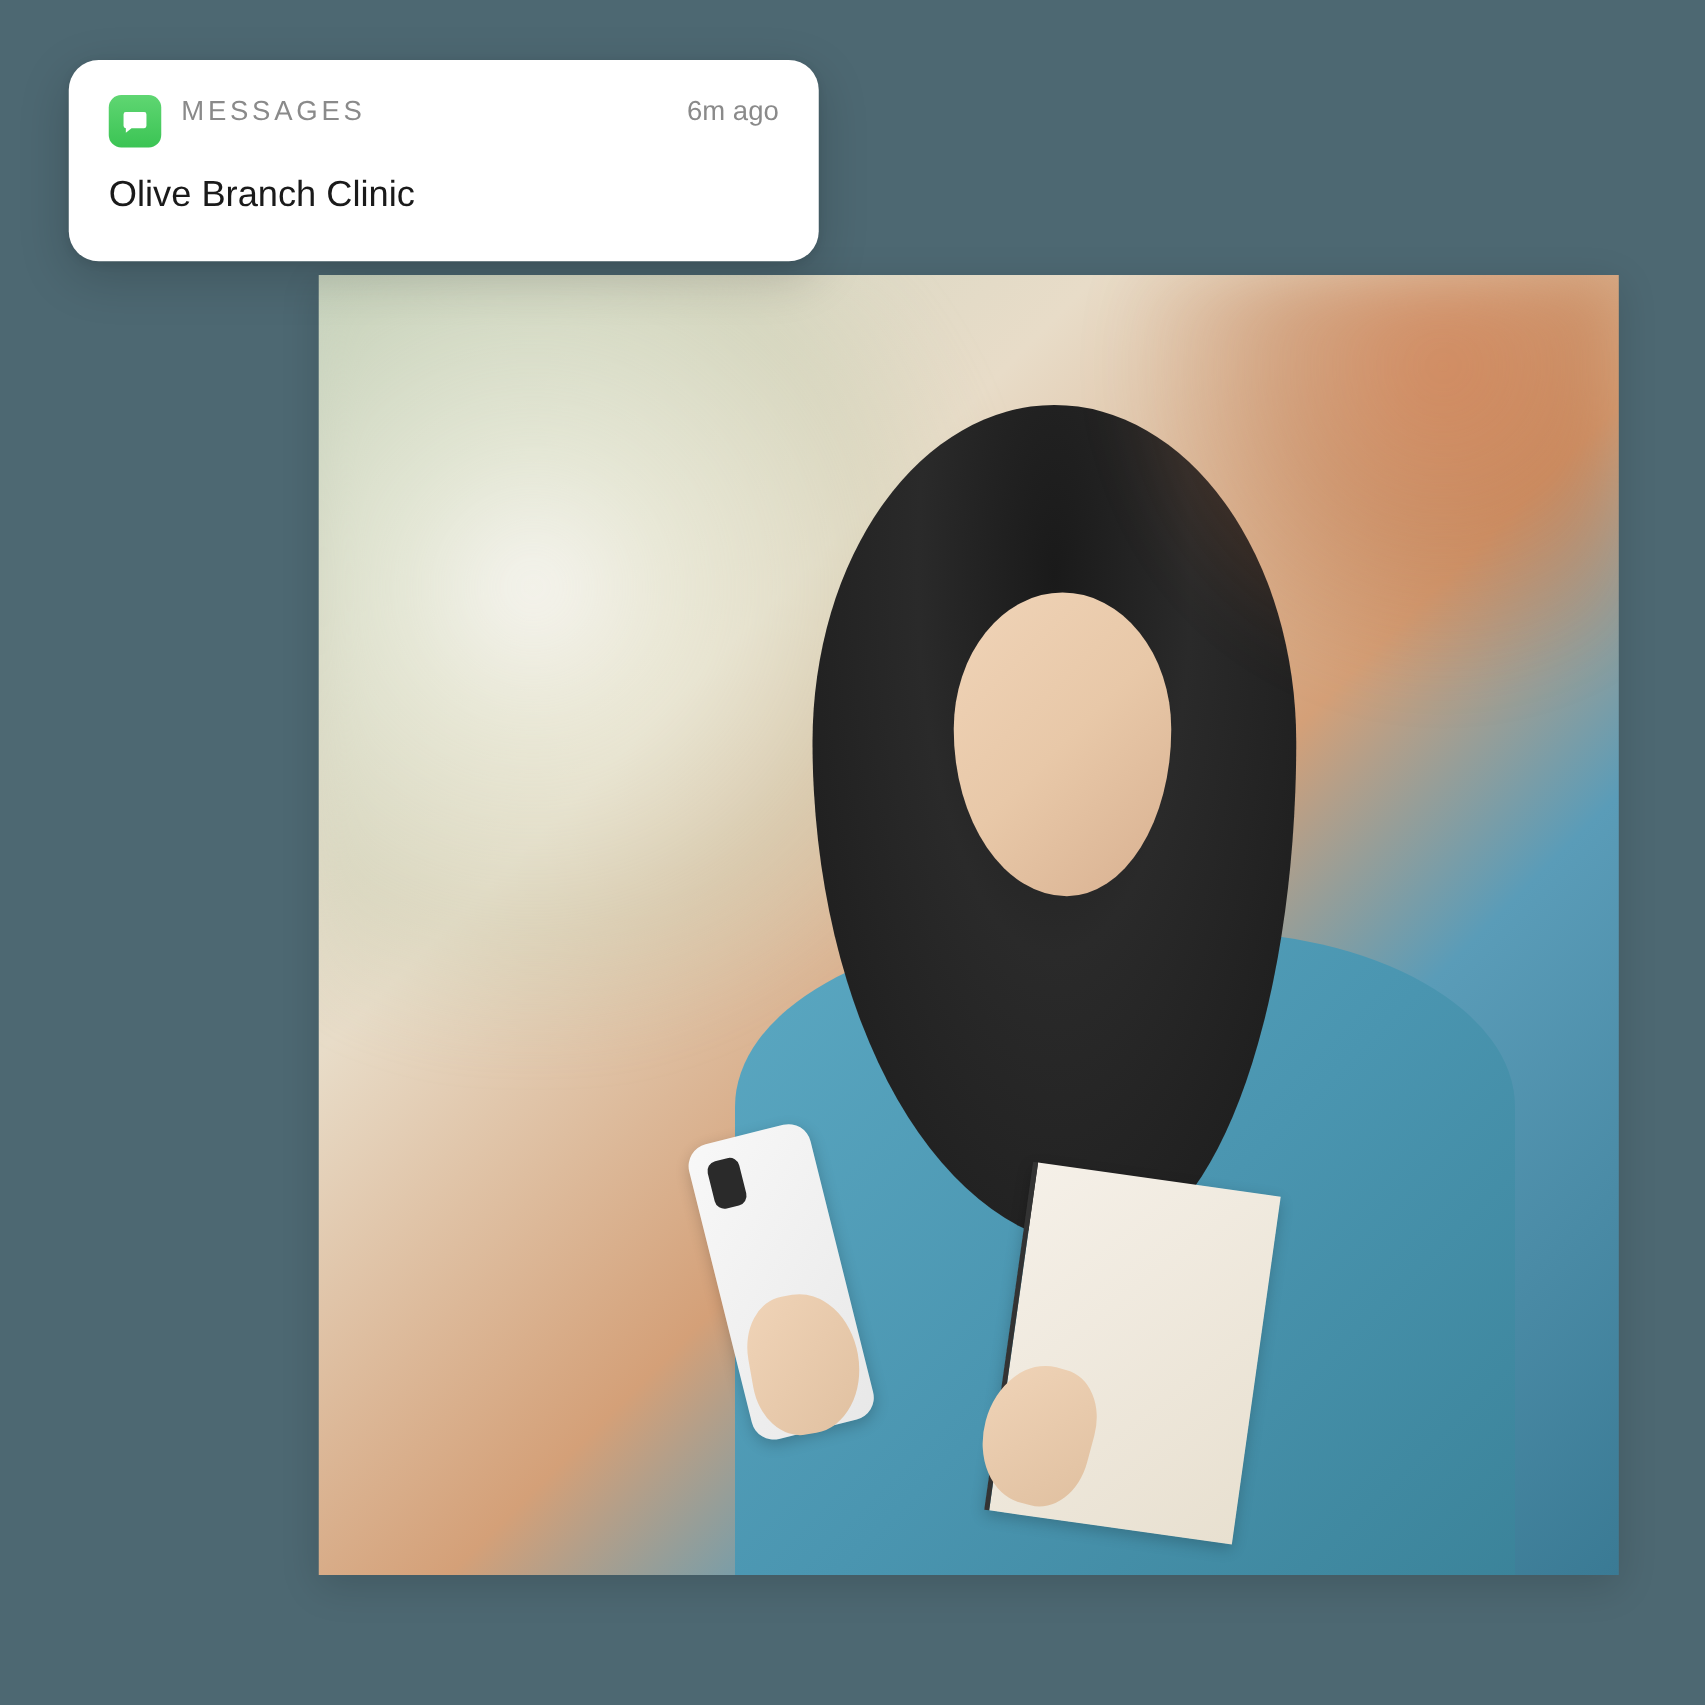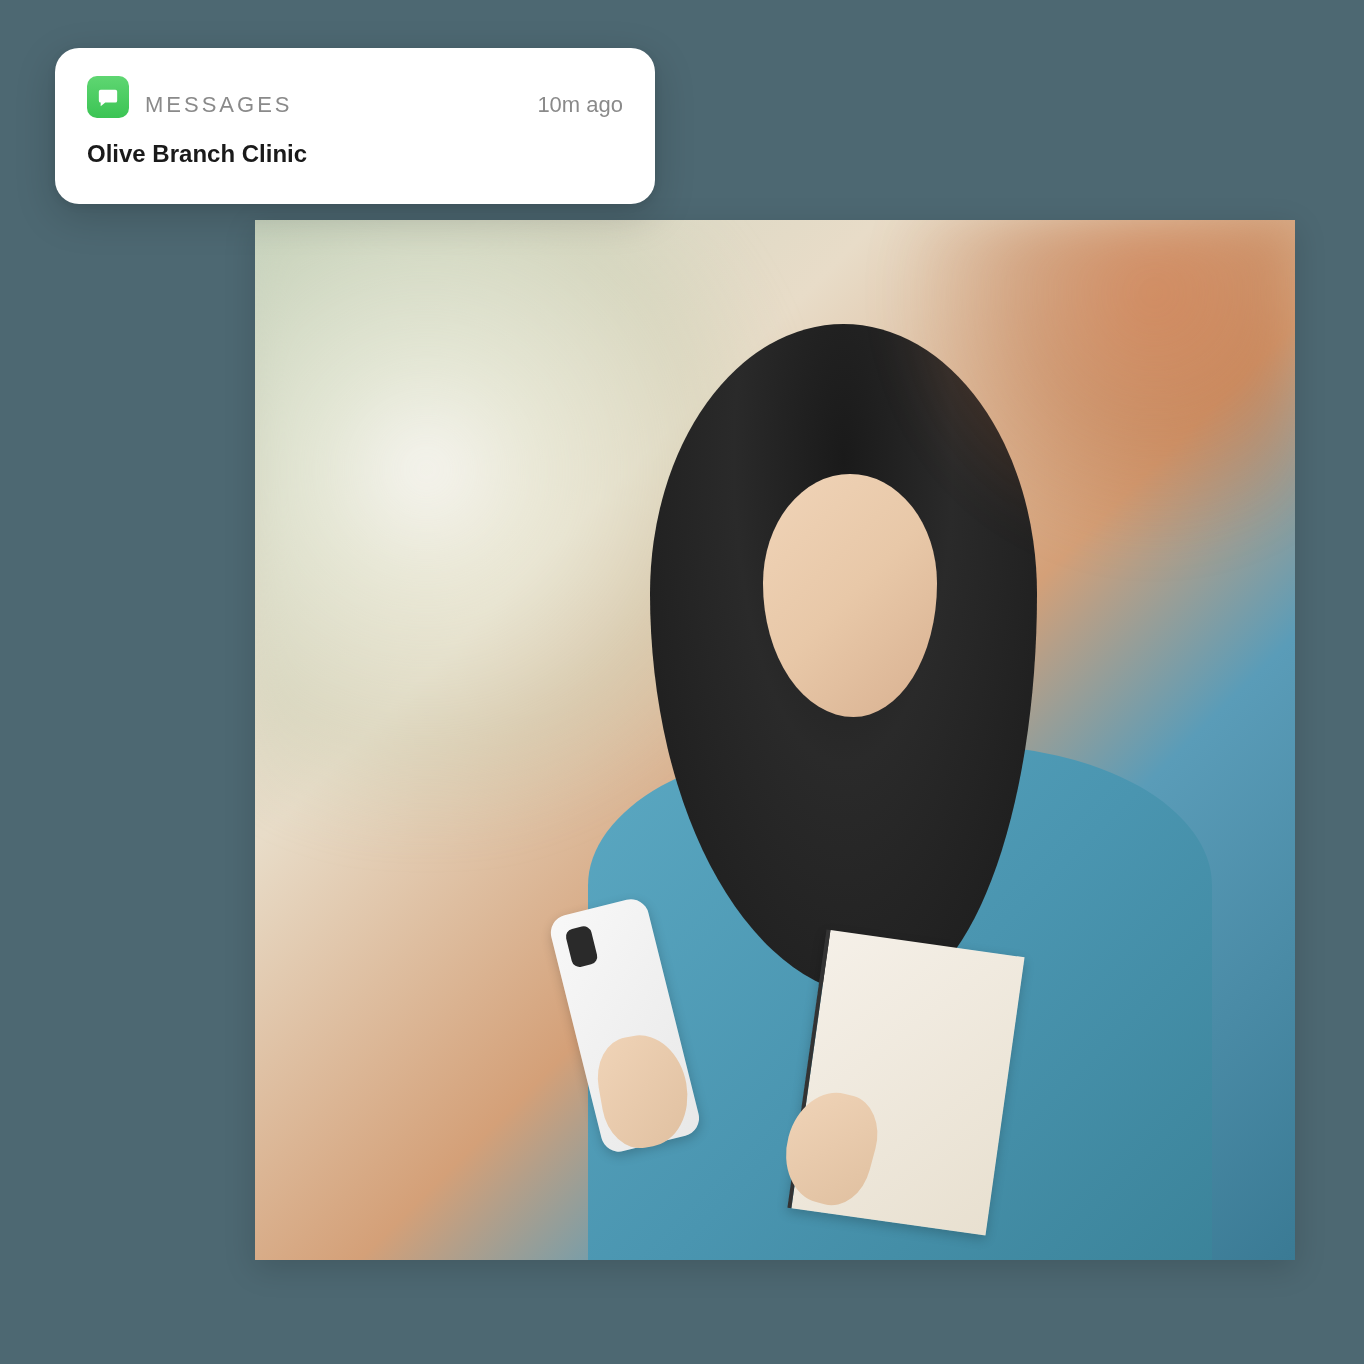--- a/index.html
+++ b/index.html
@@ -150,21 +150,21 @@
       top: 48px;
       width: 600px;
       background: #ffffff;
       border-radius: 24px;
       padding: 28px 32px 34px 32px;
       box-shadow: 0 12px 40px rgba(0,0,0,0.18), 0 2px 8px rgba(0,0,0,0.08);
     }
     
     .notif-header {
       display: flex;
-      align-items: flex-end;
+      align-items: flex-start;
       margin-bottom: 22px;
     }
     
     .notif-icon {
       width: 42px;
       height: 42px;
       background: linear-gradient(180deg, #5fd672 0%, #3bc454 100%);
       border-radius: 10px;
       display: flex;
       align-items: center;
@@ -187,22 +187,22 @@
       flex: 1;
     }
     
     .notif-time {
       font-size: 22px;
       color: #8a8a8a;
       font-weight: 400;
     }
     
     .notif-title {
-      font-size: 24px;
-      font-weight: 700;
+      font-size: 29px;
+      font-weight: 400;
       color: #1a1a1a;
       margin-bottom: 2px;
     }
     
     .notif-body {
       font-size: 27px;
       line-height: 1.42;
       color: #3a3a3a;
       font-weight: 400;
     }
@@ -223,16 +223,16 @@
 </div>
 
 <div class="notification">
   <div class="notif-header">
     <div class="notif-icon">
       <svg viewBox="0 0 24 24">
         <path d="M4 4h16a2 2 0 0 1 2 2v10a2 2 0 0 1-2 2H9l-5 4v-4a2 2 0 0 1-2-2V6a2 2 0 0 1 2-2z"></path>
       </svg>
     </div>
     <div class="notif-app">MESSAGES</div>
-    <div class="notif-time">10m ago</div>
+    <div class="notif-time">6m ago</div>
   </div>
   <div class="notif-title">Olive Branch Clinic</div>
 </div>
 
 </body></html>

